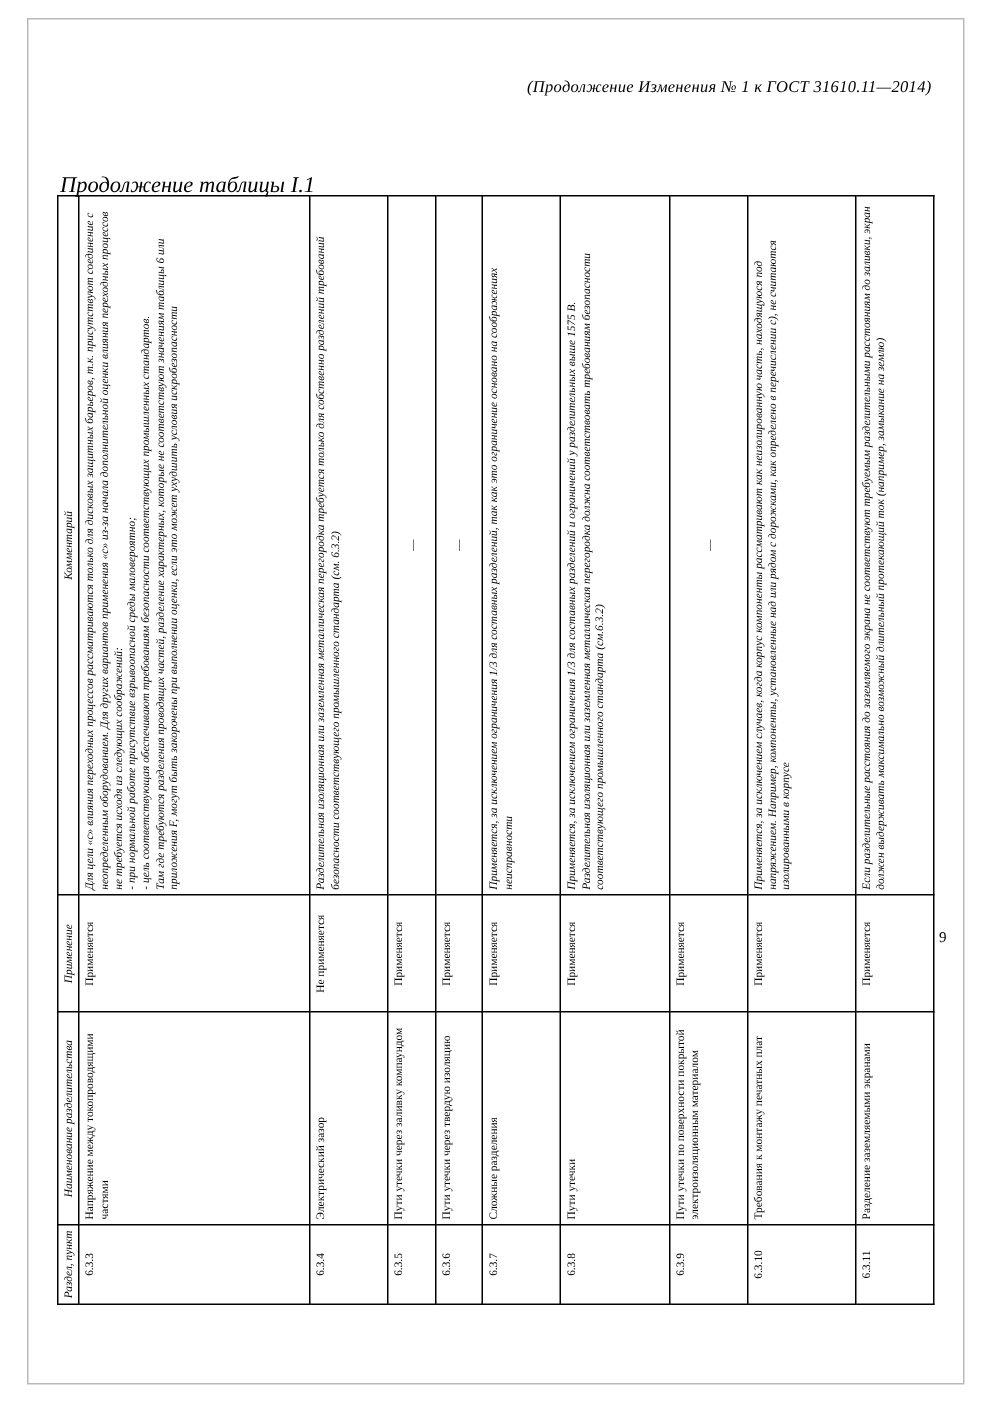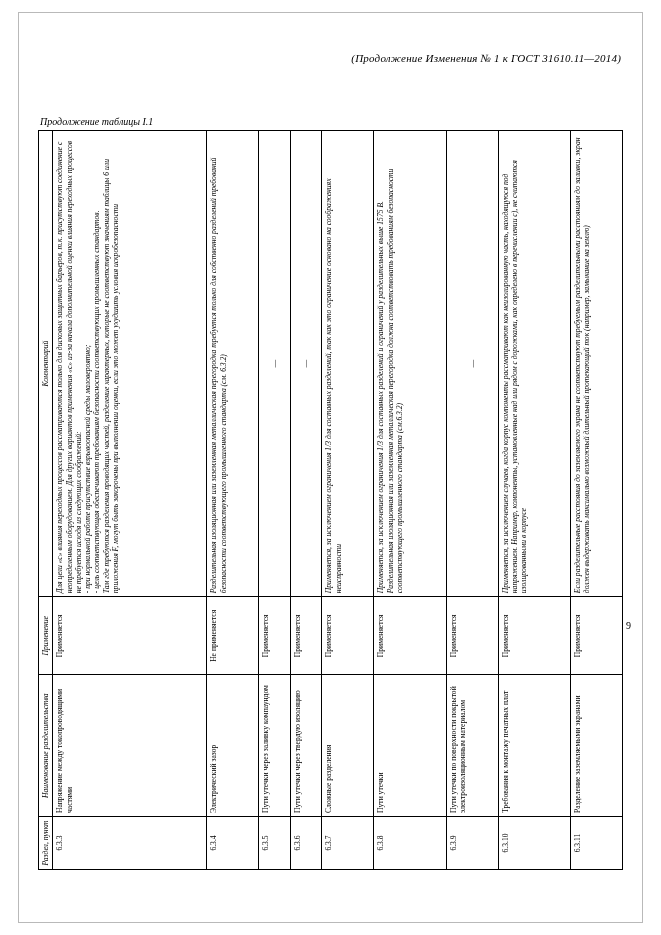--- a/index.html
+++ b/index.html
@@ -38,21 +38,21 @@
     font-family: "Liberation Serif", serif;
     font-size: 11px;
     font-style: italic;
     letter-spacing: 0.2px;
     white-space: nowrap;
   }
   .table-caption {
     position: absolute;
     left: 40px;
     top: 116px;
-    font-size: 10px;
+    font-size: 15px;
     font-style: italic;
     font-family: "Liberation Serif", serif;
   }
   
   .table-wrap {
     position: absolute;
     left: 38px;
     top: 130px;
     width: 585px;
     height: 740px;

